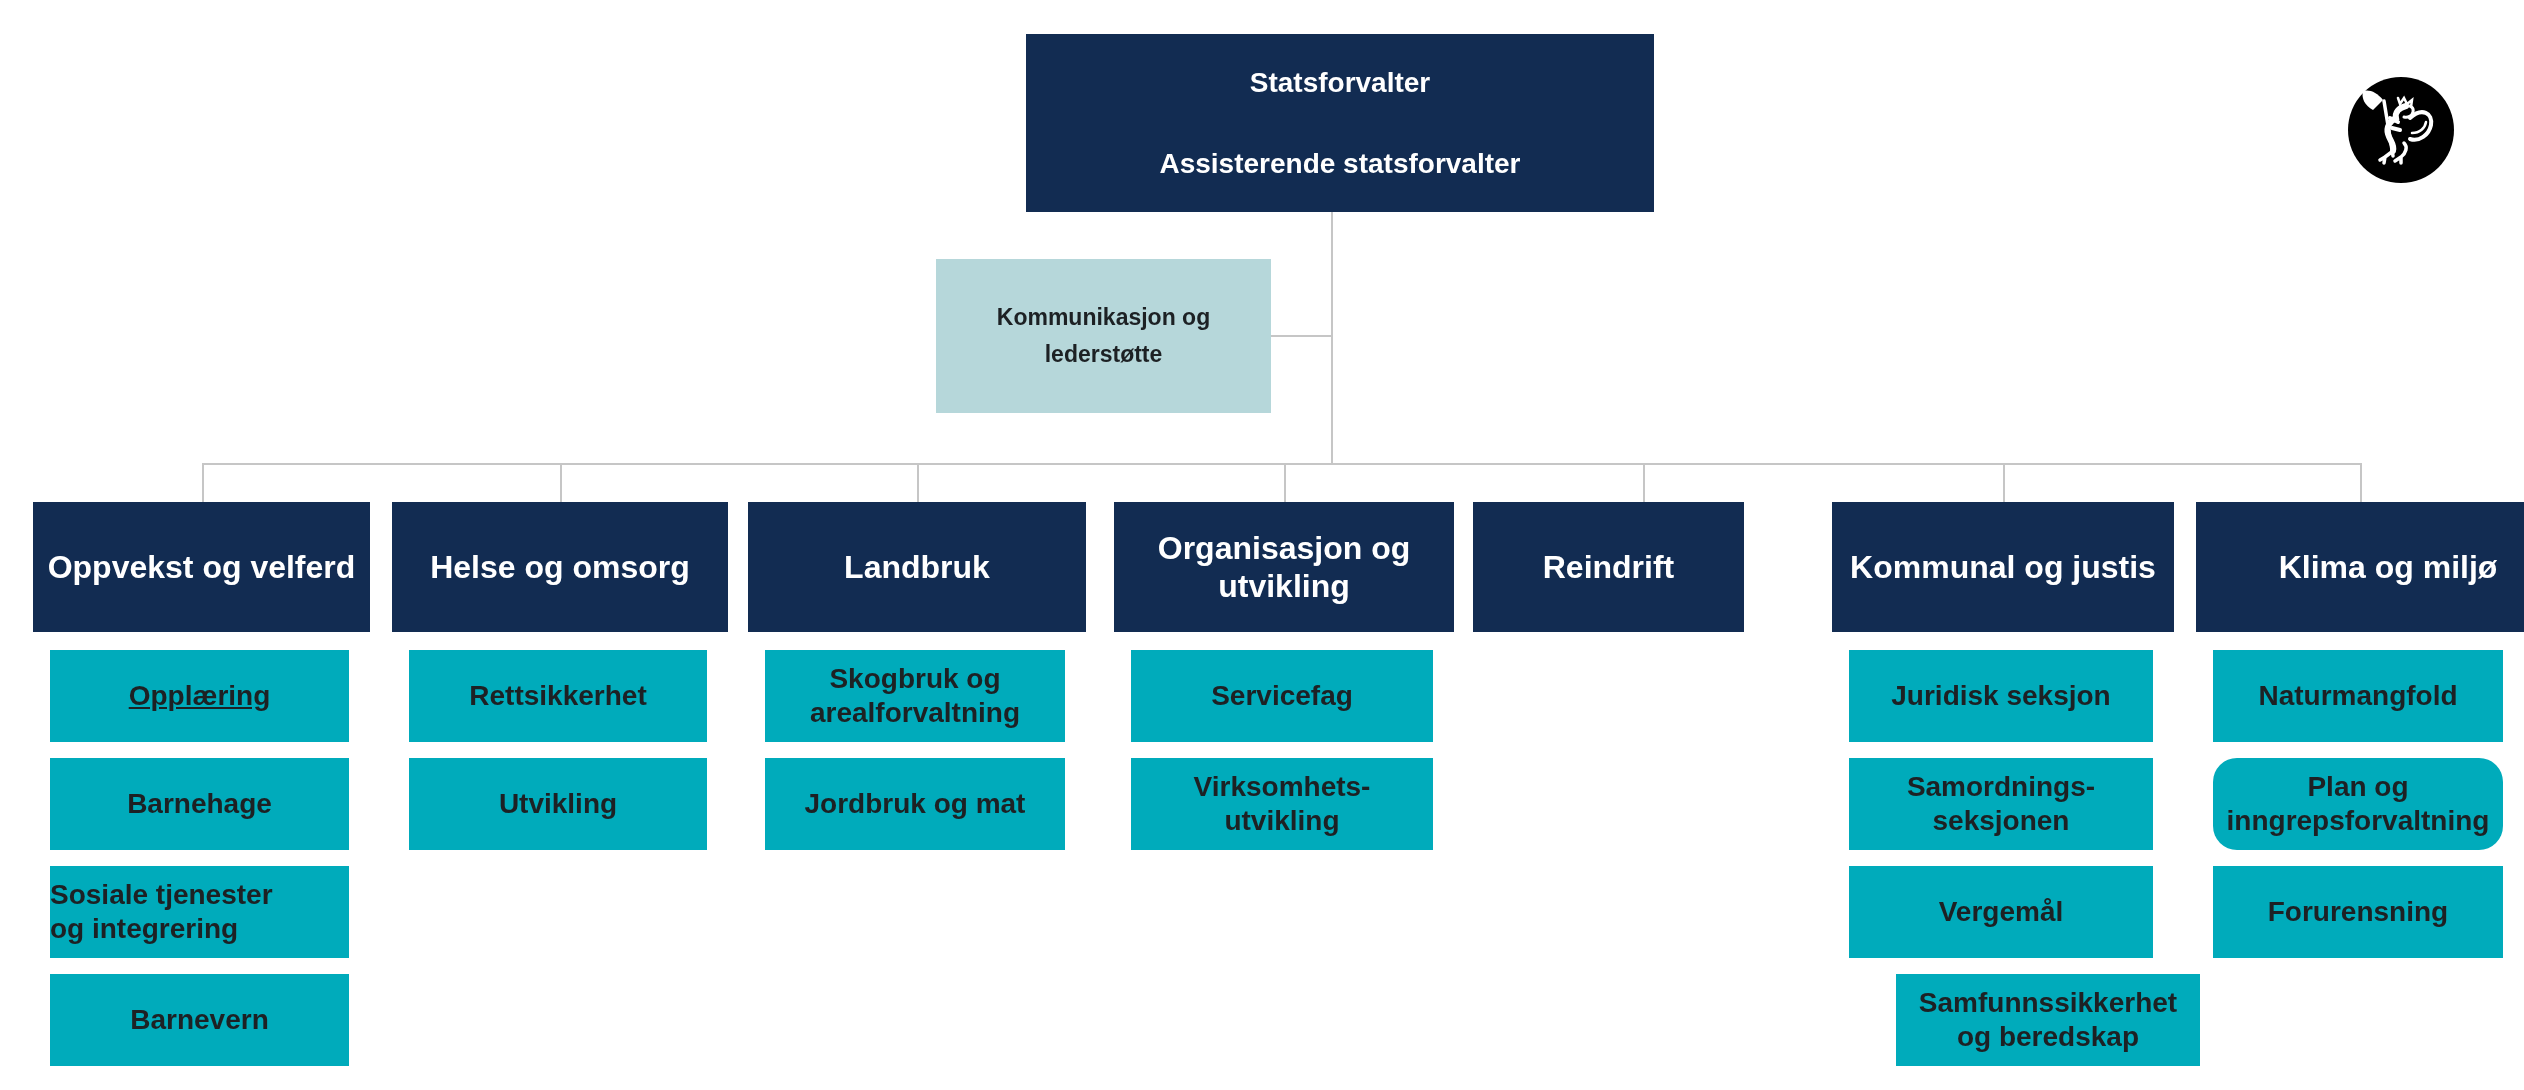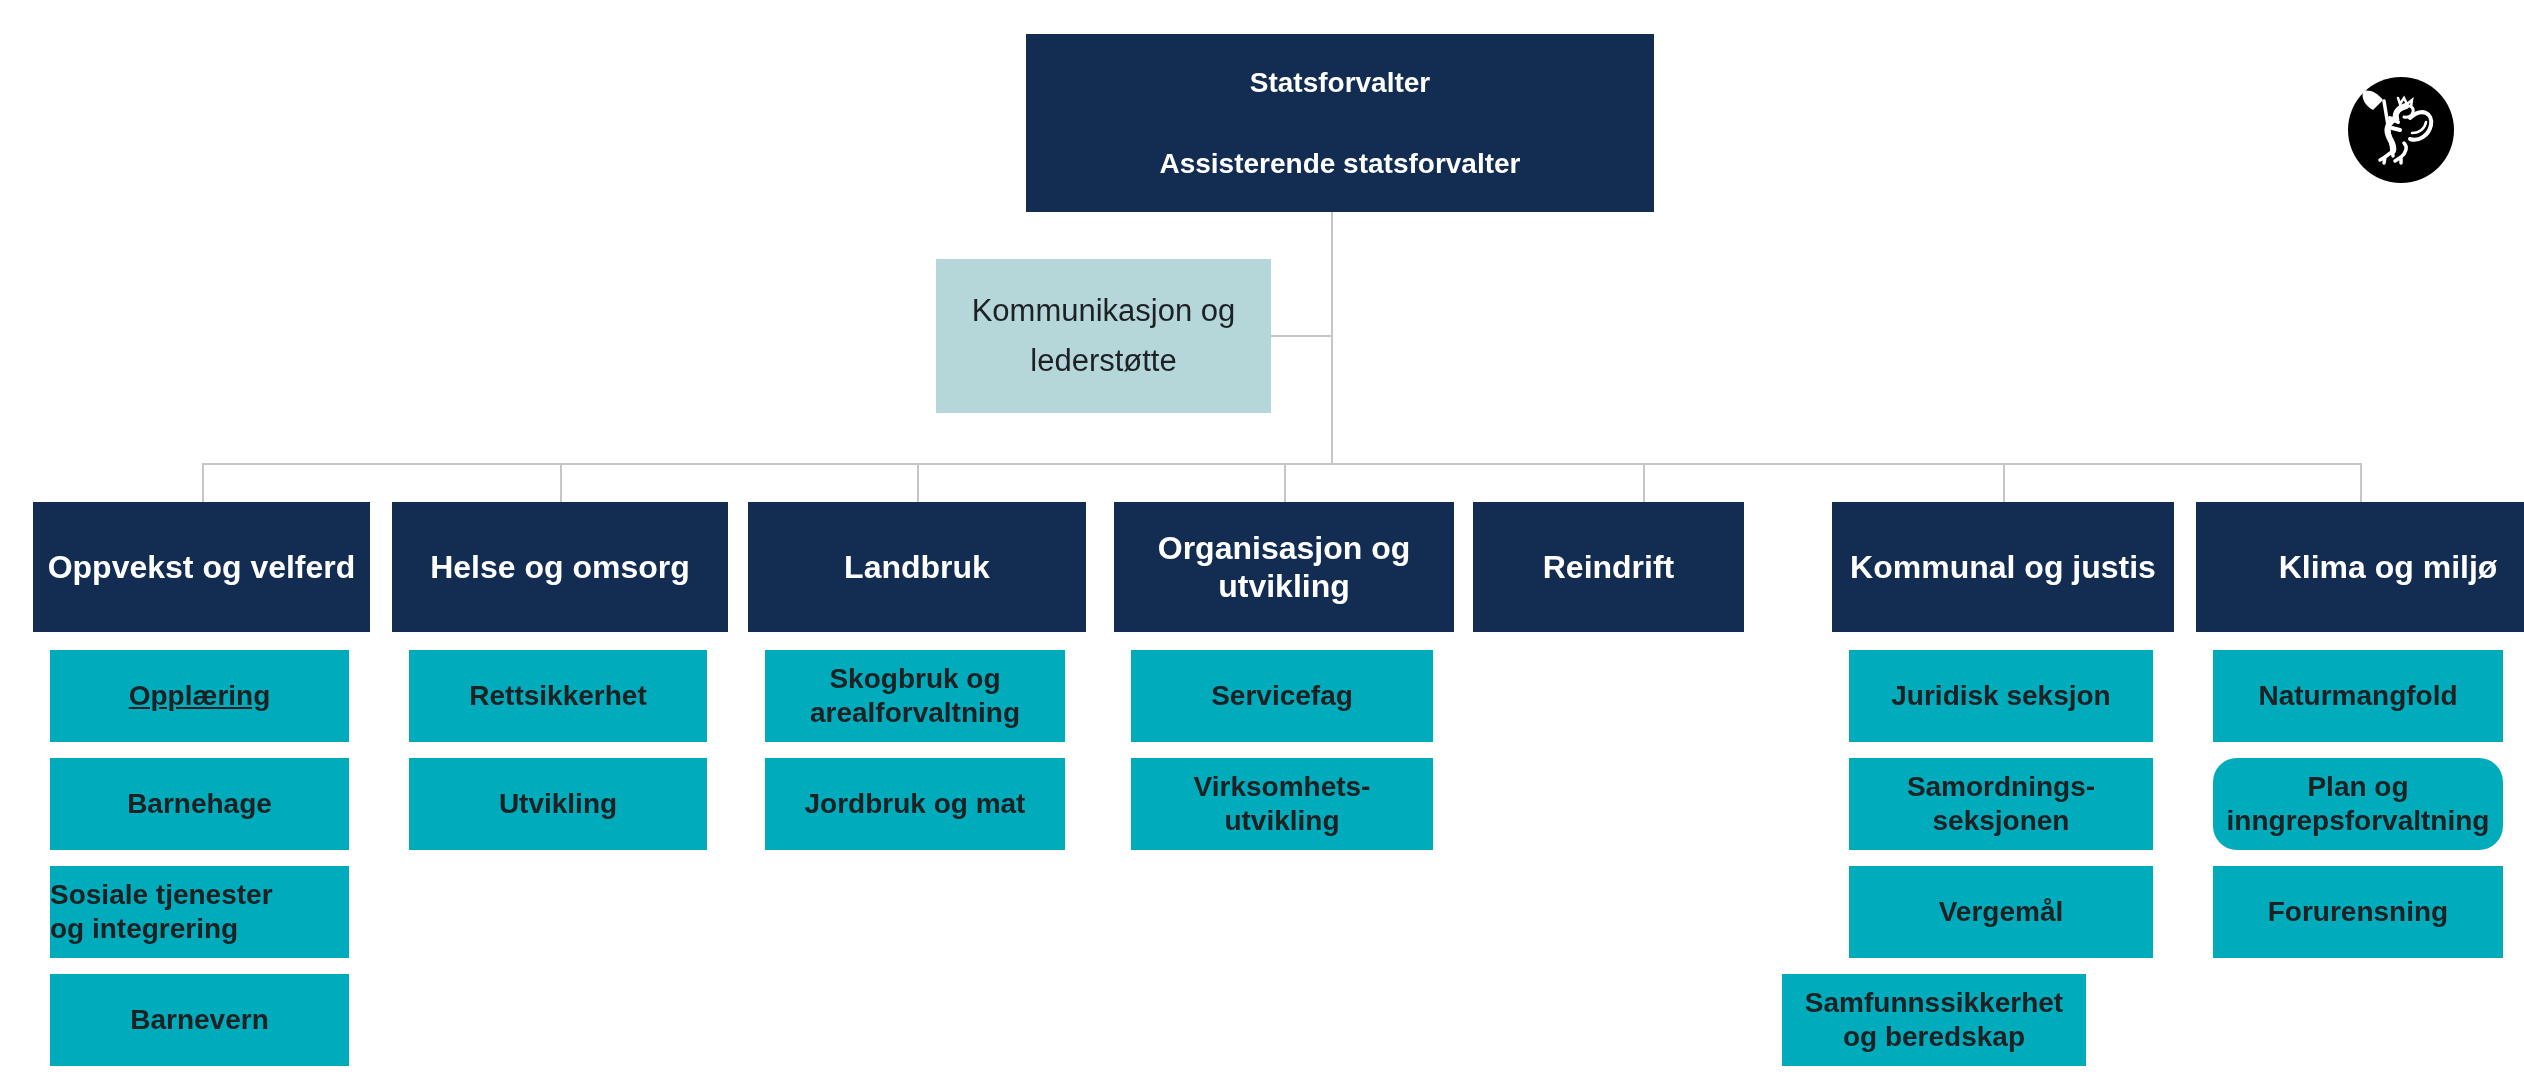--- a/index.html
+++ b/index.html
@@ -18,21 +18,21 @@
   .box{
     position:absolute;display:flex;align-items:center;justify-content:center;
     box-sizing:border-box;text-align:center;white-space:pre-line;
   }
   .top-box{
     background:var(--navy);color:#ffffff;font-size:28px;font-weight:600;
     flex-direction:column;gap:52px;line-height:1.05;
   }
   .staff-box{
     background:var(--lightteal);color:var(--ink);
-    font-size:31px;font-weight:400;line-height:1.6;
+    font-size:23px;font-weight:700;line-height:1.6;
   }
   .dept-box{
     background:var(--navy);color:#ffffff;
     font-size:32px;font-weight:600;line-height:1.2;
   }
   .sect-box{
     background:var(--teal);color:var(--ink);
     font-size:28px;font-weight:600;line-height:1.22;
   }
   .sect-box.align-left{justify-content:flex-start;text-align:left;}
@@ -102,21 +102,21 @@
 utvikling</span></div>
       <div class="box sect-box" style="left: 1131px; top: 650px; width: 302px; height: 92px;"><span>Servicefag</span></div>
       <div class="box sect-box" style="left: 1131px; top: 758px; width: 302px; height: 92px;"><span>Virksomhets-
 utvikling</span></div>
       <div class="box dept-box" style="left: 1473px; top: 502px; width: 271px; height: 130px;"><span>Reindrift</span></div>
       <div class="box dept-box" style="left: 1832px; top: 502px; width: 342px; height: 130px;"><span>Kommunal og justis</span></div>
       <div class="box sect-box" style="left: 1849px; top: 650px; width: 304px; height: 92px;"><span>Juridisk seksjon</span></div>
       <div class="box sect-box" style="left: 1849px; top: 758px; width: 304px; height: 92px;"><span>Samordnings-
 seksjonen</span></div>
       <div class="box sect-box" style="left: 1849px; top: 866px; width: 304px; height: 92px;"><span>Vergemål</span></div>
-      <div class="box sect-box" style="left: 1782px; top: 974px; width: 304px; height: 92px;"><span>Samfunnssikkerhet
+      <div class="box sect-box" style="left: 1896px; top: 974px; width: 304px; height: 92px;"><span>Samfunnssikkerhet
 og beredskap</span></div>
       <div class="box dept-box" style="left: 2196px; top: 502px; width: 384px; height: 130px; text-align: right;"><span>Klima og miljø</span></div>
       <div class="box sect-box" style="left: 2213px; top: 650px; width: 290px; height: 92px;"><span>Naturmangfold</span></div>
       <div class="box sect-box" style="left: 2213px; top: 758px; width: 290px; height: 92px; border-radius: 24px;"><span>Plan og
 inngrepsforvaltning</span></div>
       <div class="box sect-box" style="left: 2213px; top: 866px; width: 290px; height: 92px;"><span>Forurensning</span></div>
     </div>
 
 </div>
 

